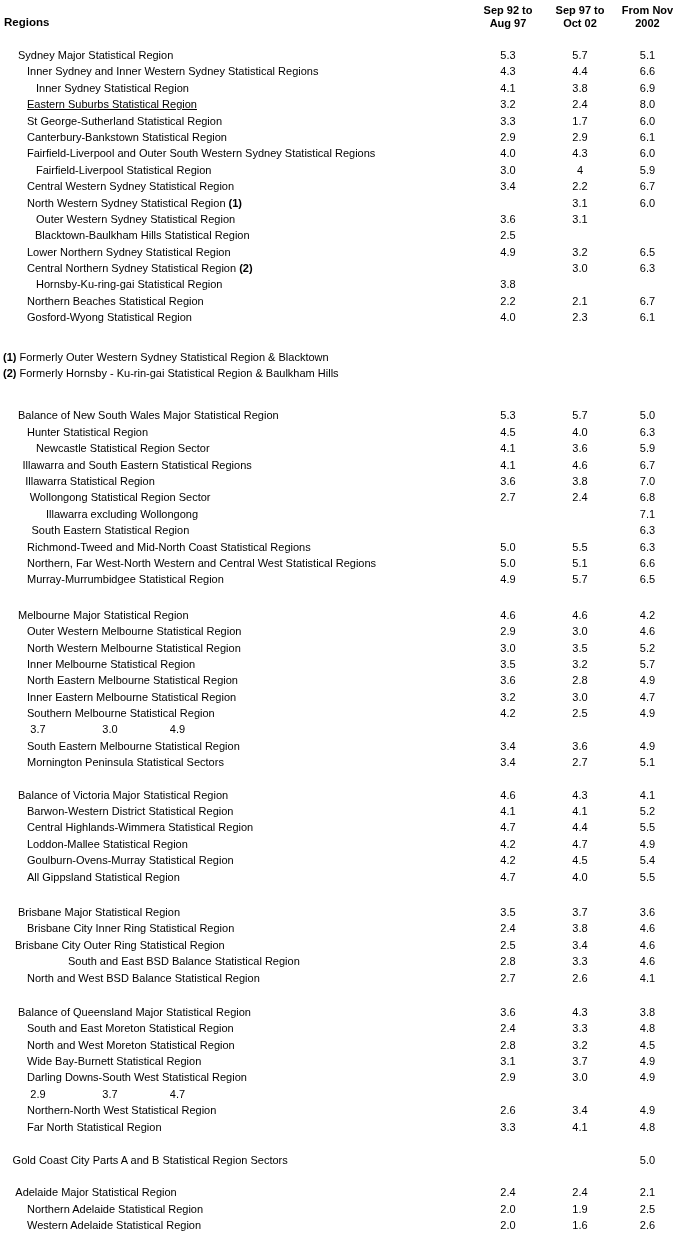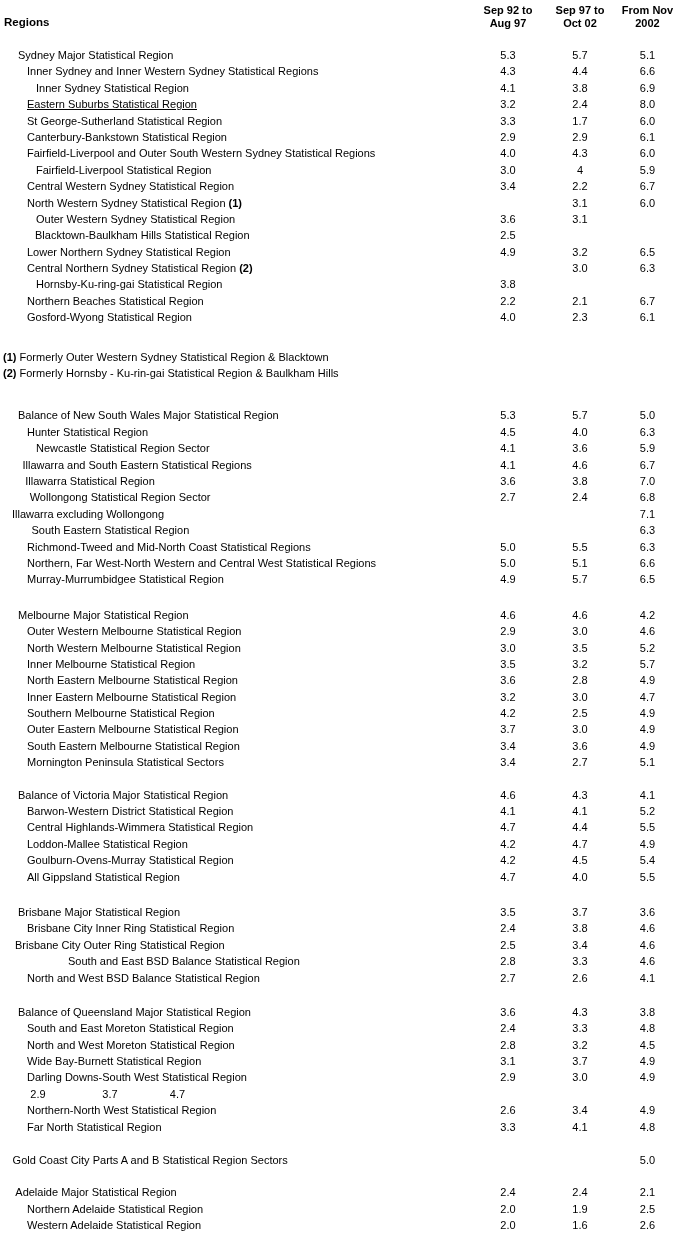--- a/index.html
+++ b/index.html
@@ -241,21 +241,21 @@
           <div class="val c1">3.8</div>
           <div class="val c2">7.0</div>
         </div>
         <div class="row">
           <div class="name" style="padding-left: 29.7px;"><span>Wollongong Statistical Region Sector</span></div>
           <div class="val c0">2.7</div>
           <div class="val c1">2.4</div>
           <div class="val c2">6.8</div>
         </div>
         <div class="row">
-          <div class="name" style="padding-left: 12px;"><span>Illawarra excluding Wollongong</span></div>
+          <div class="name" style="padding-left: 46px;"><span>Illawarra excluding Wollongong</span></div>
           <div class="val c0"></div>
           <div class="val c1"></div>
           <div class="val c2">7.1</div>
         </div>
         <div class="row">
           <div class="name" style="padding-left: 31.5px;"><span>South Eastern Statistical Region</span></div>
           <div class="val c0"></div>
           <div class="val c1"></div>
           <div class="val c2">6.3</div>
         </div>
@@ -315,21 +315,20 @@
           <div class="val c1">3.0</div>
           <div class="val c2">4.7</div>
         </div>
         <div class="row">
           <div class="name" style="padding-left: 27px;"><span>Southern Melbourne Statistical Region</span></div>
           <div class="val c0">4.2</div>
           <div class="val c1">2.5</div>
           <div class="val c2">4.9</div>
         </div>
         <div class="row">
-          <div class="name" style="padding-left: 27px;"><span>Outer Eastern Melbourne Statistical Region</span></div>
           <div class="val c0">3.7</div>
           <div class="val c1">3.0</div>
           <div class="val c2">4.9</div>
         </div>
         <div class="row">
           <div class="name" style="padding-left: 27px;"><span>South Eastern Melbourne Statistical Region</span></div>
           <div class="val c0">3.4</div>
           <div class="val c1">3.6</div>
           <div class="val c2">4.9</div>
         </div>

